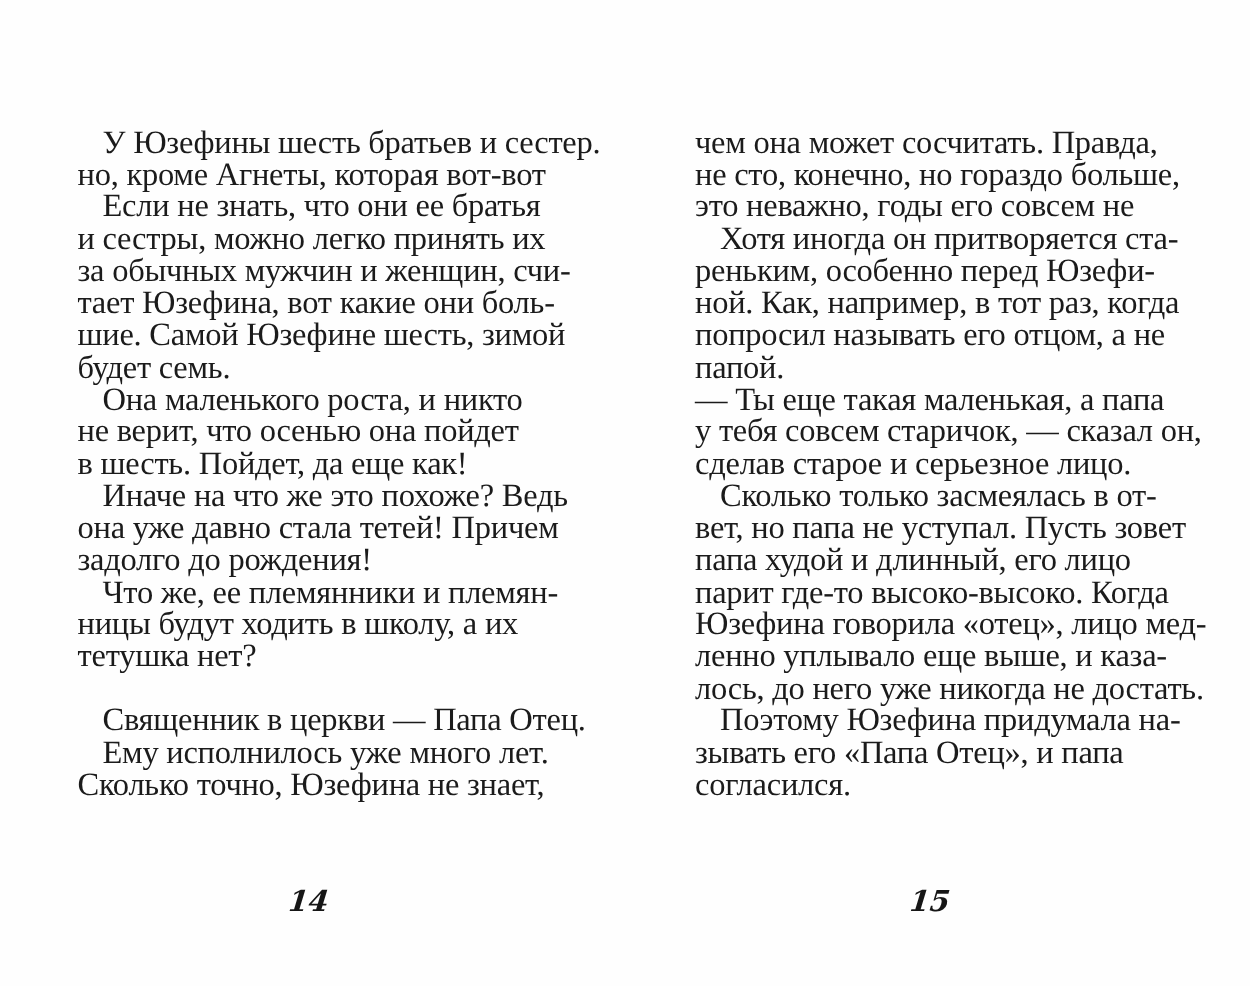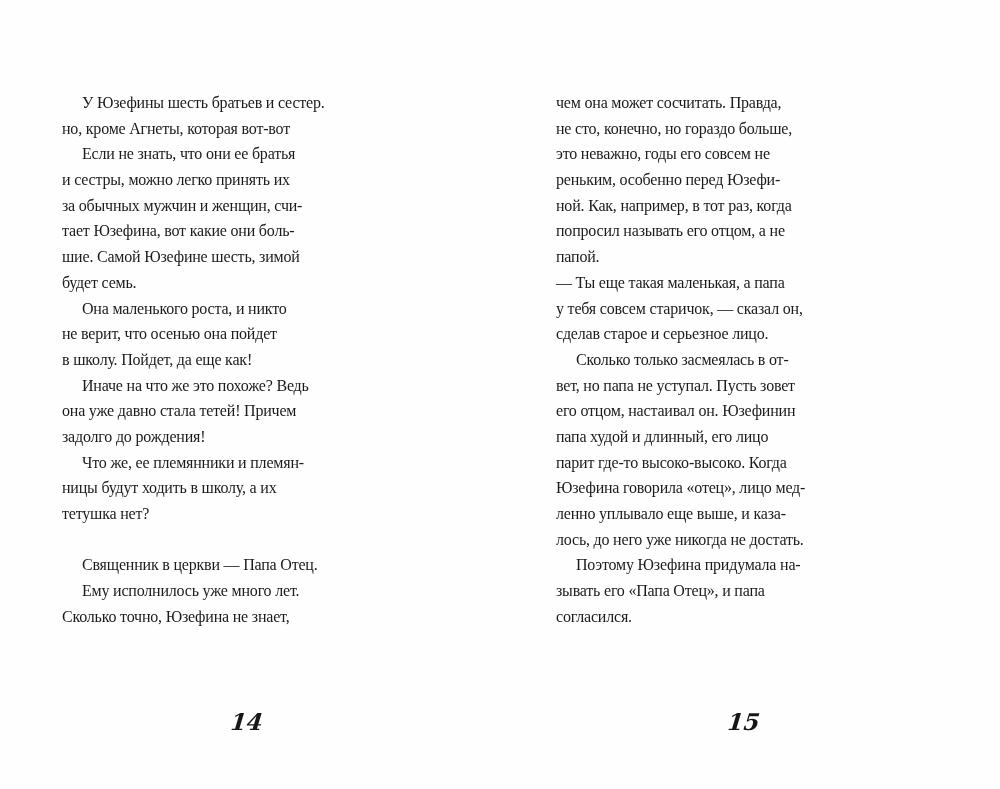--- a/index.html
+++ b/index.html
@@ -11,22 +11,22 @@
     position: relative;
     width: 1000px;
     height: 789px;
     background: #fefefe;
     overflow: hidden;
     font-family: "Liberation Serif", serif;
     color: #1b1b1b;
   }
   .text-block {
     position: absolute;
-    top: 90px;
-    font-size: 16px;
+    top: 101px;
+    font-size: 26px;
   }
   .text-block-left  { left: 62px;  width: 386px; }
   .text-block-right { left: 556px; width: 362px; }
   .line {
     height: 25.7px;
     line-height: 25.7px;
     white-space: nowrap;
     letter-spacing: -0.2px;
   }
   .line.indent { padding-left: 20px; }
@@ -54,50 +54,50 @@
         <div class="line indent">У Юзефины шесть братьев и сестер.</div>
         <div class="line">но, кроме Агнеты, которая вот-вот</div>
         <div class="line indent">Если не знать, что они ее братья</div>
         <div class="line">и сестры, можно легко принять их</div>
         <div class="line">за обычных мужчин и женщин, счи-</div>
         <div class="line">тает Юзефина, вот какие они боль-</div>
         <div class="line">шие. Самой Юзефине шесть, зимой</div>
         <div class="line">будет семь.</div>
         <div class="line indent">Она маленького роста, и никто</div>
         <div class="line">не верит, что осенью она пойдет</div>
-        <div class="line">в школу. Пойдет, да еще как!</div>
+        <div class="line">в шесть. Пойдет, да еще как!</div>
         <div class="line indent">Иначе на что же это похоже? Ведь</div>
         <div class="line">она уже давно стала тетей! Причем</div>
         <div class="line">задолго до рождения!</div>
         <div class="line indent">Что же, ее племянники и племян-</div>
         <div class="line">ницы будут ходить в школу, а их</div>
         <div class="line">тетушка нет?</div>
         <div class="line">&nbsp;</div>
         <div class="line indent">Священник в церкви — Папа Отец.</div>
         <div class="line indent">Ему исполнилось уже много лет.</div>
         <div class="line">Сколько точно, Юзефина не знает,</div>
       </div>
     <div class="page-number page-number-left">14</div>
   </div>
 
   <div class="page">
     <div class="text-block text-block-right">
         <div class="line">чем она может сосчитать. Правда,</div>
         <div class="line">не сто, конечно, но гораздо больше,</div>
         <div class="line">это неважно, годы его совсем не</div>
+        <div class="line indent">Хотя иногда он притворяется ста-</div>
         <div class="line">реньким, особенно перед Юзефи-</div>
         <div class="line">ной. Как, например, в тот раз, когда</div>
         <div class="line">попросил называть его отцом, а не</div>
         <div class="line">папой.</div>
         <div class="line">— Ты еще такая маленькая, а папа</div>
         <div class="line">у тебя совсем старичок, — сказал он,</div>
         <div class="line">сделав старое и серьезное лицо.</div>
         <div class="line indent">Сколько только засмеялась в от-</div>
         <div class="line">вет, но папа не уступал. Пусть зовет</div>
-        <div class="line">его отцом, настаивал он. Юзефинин</div>
         <div class="line">папа худой и длинный, его лицо</div>
         <div class="line">парит где-то высоко-высоко. Когда</div>
         <div class="line">Юзефина говорила «отец», лицо мед-</div>
         <div class="line">ленно уплывало еще выше, и каза-</div>
         <div class="line">лось, до него уже никогда не достать.</div>
         <div class="line indent">Поэтому Юзефина придумала на-</div>
         <div class="line">зывать его «Папа Отец», и папа</div>
         <div class="line">согласился.</div>
       </div>
     <div class="page-number page-number-right">15</div>

